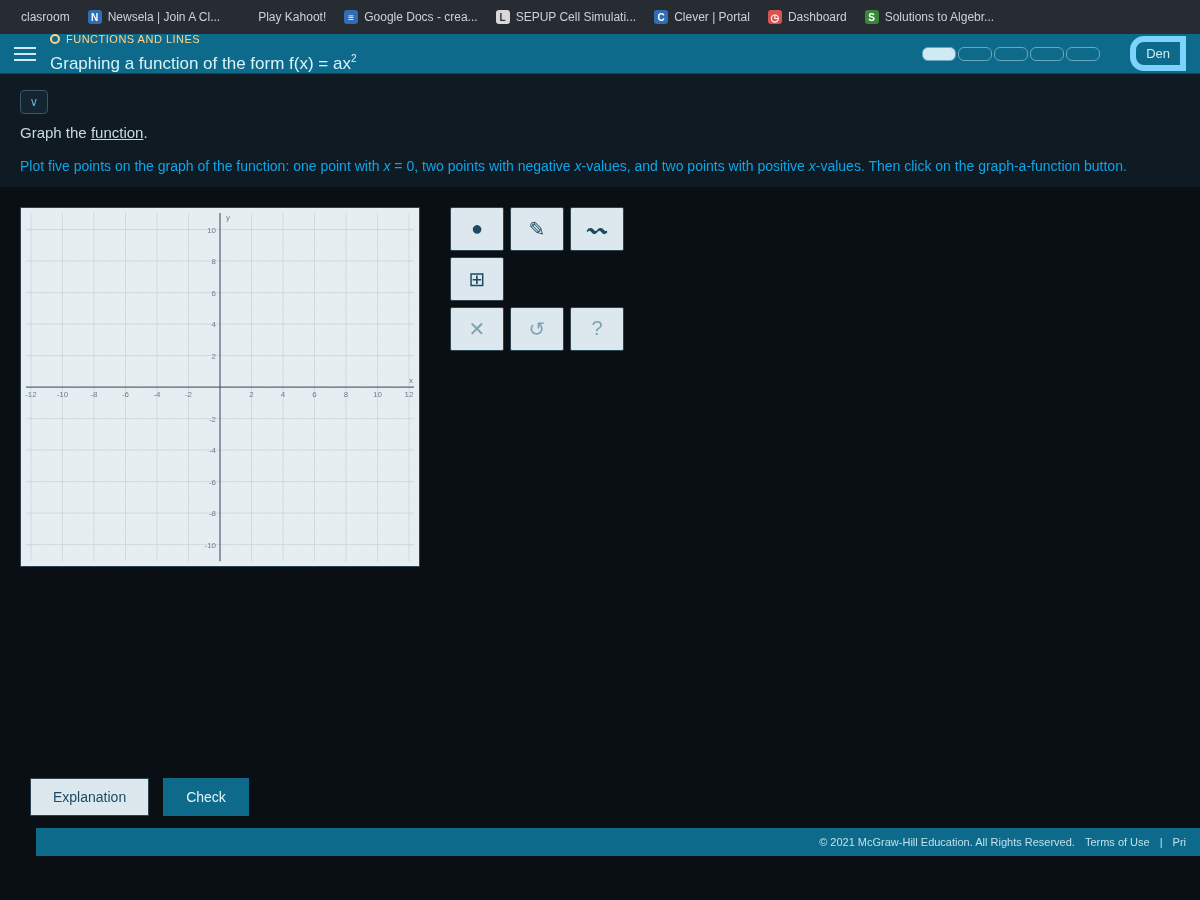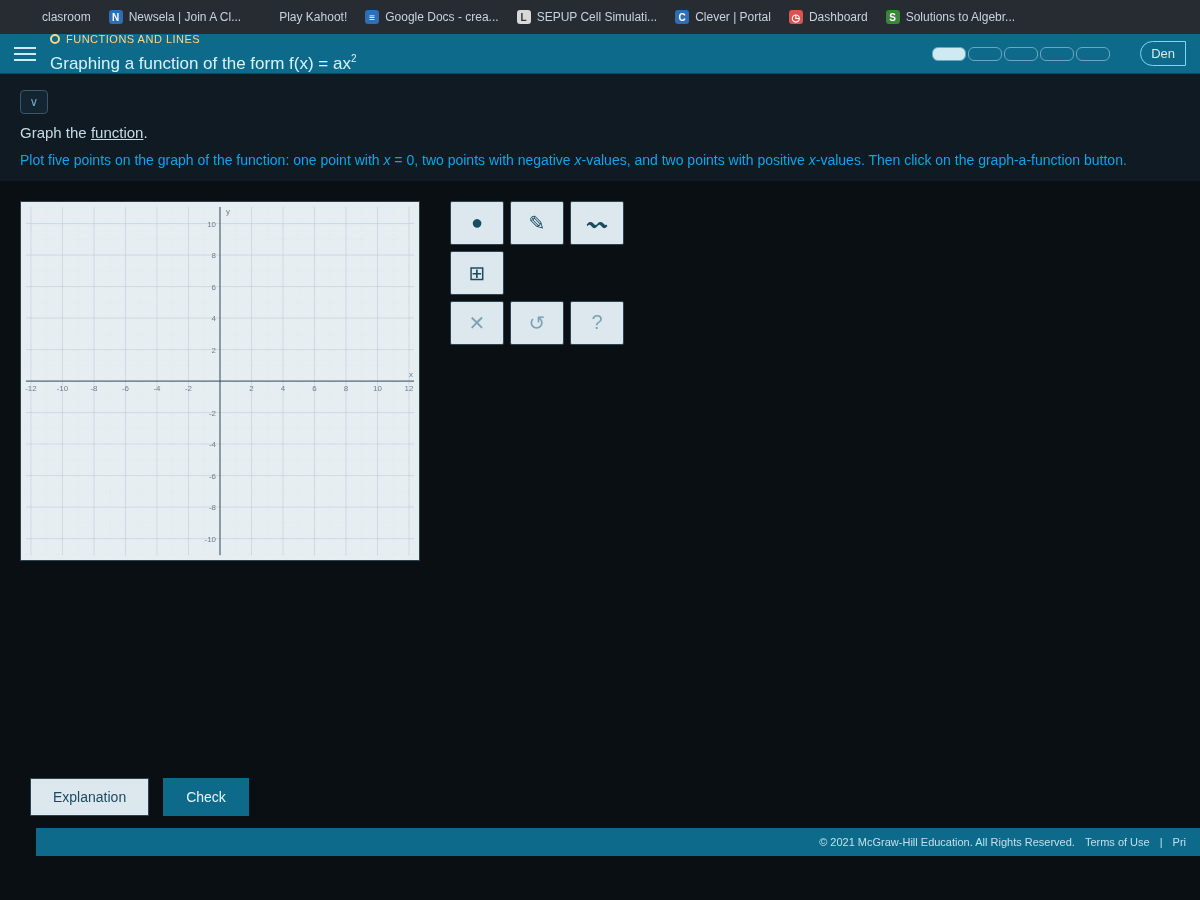--- a/index.html
+++ b/index.html
@@ -7,21 +7,21 @@
     width: 1200px; height: 900px;
     font-family: Arial, Helvetica, sans-serif;
     background: #0a0f14;
     color: #d0e0e8;
     overflow: hidden;
     position: relative;
   }
   
   .bookmarks {
     display: flex; align-items: center;
-    height: 34px; padding: 0 22px;
+    height: 34px; padding: 0 1px;
     background: #272c33; color: #c9d2dc;
     font-size: 12px; gap: 18px;
   }
   .bookmarks .bm { display: flex; align-items: center; gap: 6px; cursor: pointer; }
   .bm-icon { width: 14px; height: 14px; border-radius: 3px; display:inline-flex;align-items:center;justify-content:center;font-size:10px;font-weight:bold;}
   
   .aleks-header {
     display: flex; align-items: center;
     height: 40px; background: #0e6a8a;
     padding: 0 14px; gap: 14px; color: #b9e0ec;
@@ -30,28 +30,28 @@
   .menu-icon { width: 22px; display:flex;flex-direction:column;gap:4px;cursor:pointer;}
   .menu-icon span{height:2px;background:#cfeaf2;}
   .hdr-text { flex: 1; }
   .hdr-cat { font-size: 11px; letter-spacing: 0.5px; color:#ffd48a; display:flex;align-items:center;gap:6px;}
   .hdr-cat .ring{width:10px;height:10px;border:2px solid #ffd48a;border-radius:50%;}
   .hdr-title { font-size: 17px; color:#d9f2fa; margin-top:8px;}
   .hdr-title sup{font-size:10px;vertical-align:super;}
   .progress-boxes{display:flex;gap:2px;}
   .progress-boxes span{width:34px;height:14px;border:1px solid #6aa8c0;border-radius:6px;background:#0e6a8a;}
   .progress-boxes span.fill{background:#cfeaf2;}
-  .den-btn{margin-left:16px;background:#0e6a8a;border:1px solid #7dd3fc;color:#cfeaf2;padding:4px 10px;border-radius:14px 0 0 14px;cursor:pointer;font-size:13px;}
+  .den-btn{margin-left:16px;background:#0e6a8a;border:6px solid #7dd3fc;color:#cfeaf2;padding:4px 10px;border-radius:14px 0 0 14px;cursor:pointer;font-size:13px;}
   
   .problem {
     padding: 16px 20px 10px 20px;
     background: #0f1a22;
   }
   .collapse{width:28px;height:24px;border:1px solid #3a5668;background:#122531;display:flex;align-items:center;justify-content:center;font-size:12px;color:#6aa8c0;border-radius:4px;margin-bottom:10px;cursor:pointer;}
-  .prompt{font-size:15px;color:#c8dbe4;margin-bottom:10px;}
+  .prompt{font-size:15px;color:#c8dbe4;margin-bottom:16px;}
   .prompt .u{text-decoration:underline;}
   .fn{font-family:'Georgia',serif;font-style:italic;margin:6px 0 14px 40px;font-size:17px;color:#cde3ee;}
   .fn sup{font-size:11px;}
   .instr{font-size:14px;color:#0ea5e9;line-height:1.4;}
   .instr .it{font-style:italic;}
   
   .work{display:flex;gap:30px;padding:20px;align-items:flex-start;}
   .graph-wrap{width:400px;height:360px;background:#e7eef2;border:1px solid #2c4452;position:relative;}
   svg.grid{position:absolute;inset:0;}
   .tick-label{font-size:8px;fill:#6b8090;}

